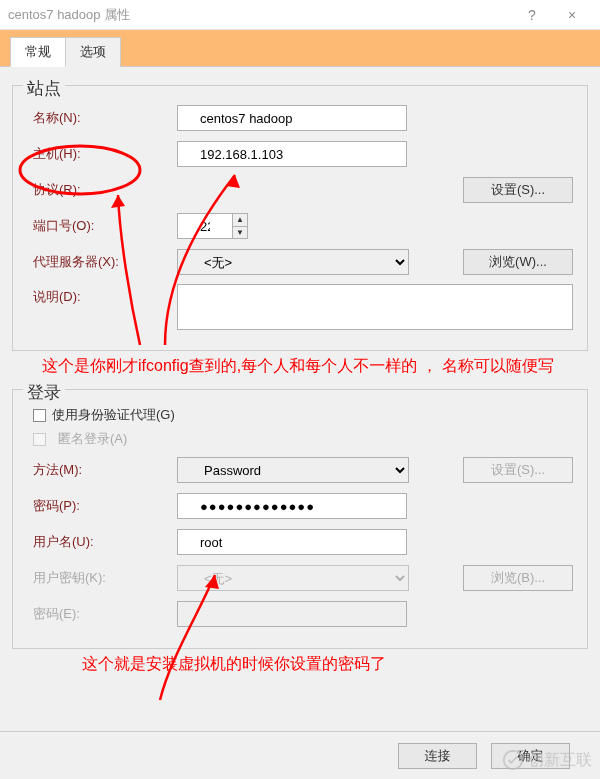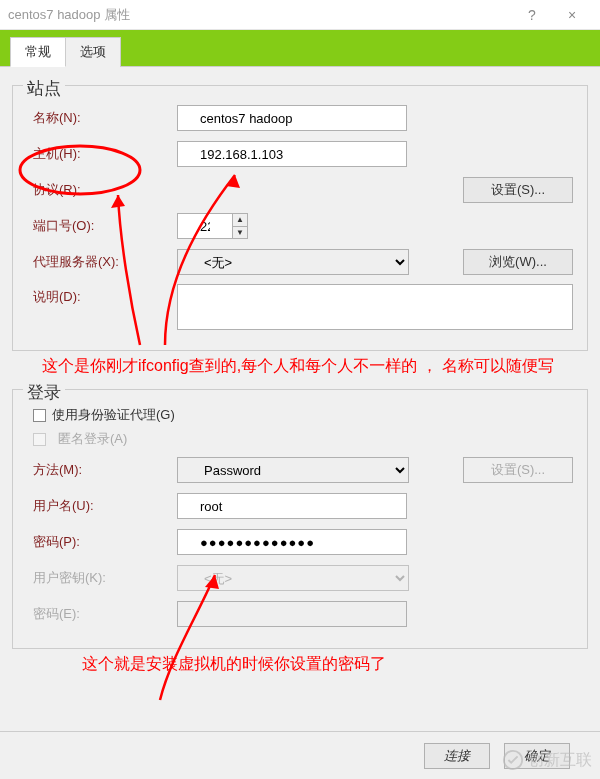--- a/index.html
+++ b/index.html
@@ -28,21 +28,21 @@
     height: 30px;
     display: flex;
     align-items: center;
     justify-content: center;
     color: #888;
     font-size: 14px;
   }
   .tabs {
     display: flex;
     padding: 6px 10px 0 10px;
-    background: #84cc16;
+    background: #fdba74;
     border-bottom: 1px solid #ccc;
   }
   .tab {
     padding: 5px 14px;
     border: 1px solid #ccc;
     border-bottom: none;
     background: #f0f0f0;
     margin-right: -1px;
     color: #333;
     position: relative;
@@ -141,21 +141,21 @@
     bottom:0; left:0; right:0;
     height:48px;
     border-top:1px solid #ccc;
     display:flex;
     align-items:center;
     justify-content:flex-end;
     padding:0 30px;
     gap:14px;
     background:#f0f0f0;
   }
-  .bottombar .btn { width: 66px; font-style: italic; }
+  .bottombar .btn { width: 79px; }
   .watermark {
     position:absolute;
     right:8px; bottom:8px;
     color:#bbb;
     font-size:16px;
     display:flex;
     align-items:center;
     gap:4px;
     opacity:0.7;
   }
@@ -256,38 +256,39 @@
     <div class="row">
       <span class="label">方法(M):</span>
       <div class="field">
         <select><option>Password</option></select>
         <span style="flex:1"></span>
         <div class="btn disabled">设置(S)...</div>
       </div>
     </div>
 
     <div class="row">
+      <span class="label">密码(P):</span>
+      <div class="field">
+          <input type="text" style="letter-spacing: 1px;" value="●●●●●●●●●●●●●">
+        </div>
+    </div>
+
+    <div class="row">
       <span class="label">用户名(U):</span>
       <div class="field">
           <input type="text" value="root" style="">
-        </div>
-    </div>
-
-    <div class="row">
-      <span class="label">密码(P):</span>
-      <div class="field">
-          <input type="text" style="letter-spacing: 1px;" value="●●●●●●●●●●●●●">
         </div>
     </div>
 
     <div class="row">
       <span class="label disabled">用户密钥(K):</span>
       <div class="field">
         <select disabled=""><option>&lt;无&gt;</option></select>
         <span style="flex:1"></span>
+        <div class="btn disabled">浏览(B)...</div>
       </div>
     </div>
 
     <div class="row">
       <span class="label disabled">密码(E):</span>
       <div class="field">
           <input type="text" disabled="" style="background: rgb(239, 239, 239);">
         </div>
     </div>
   </div>

